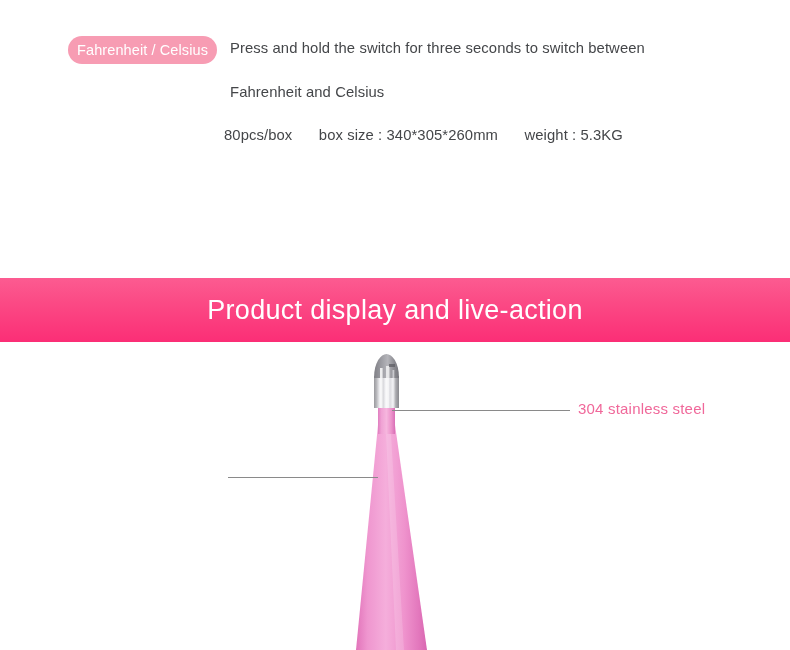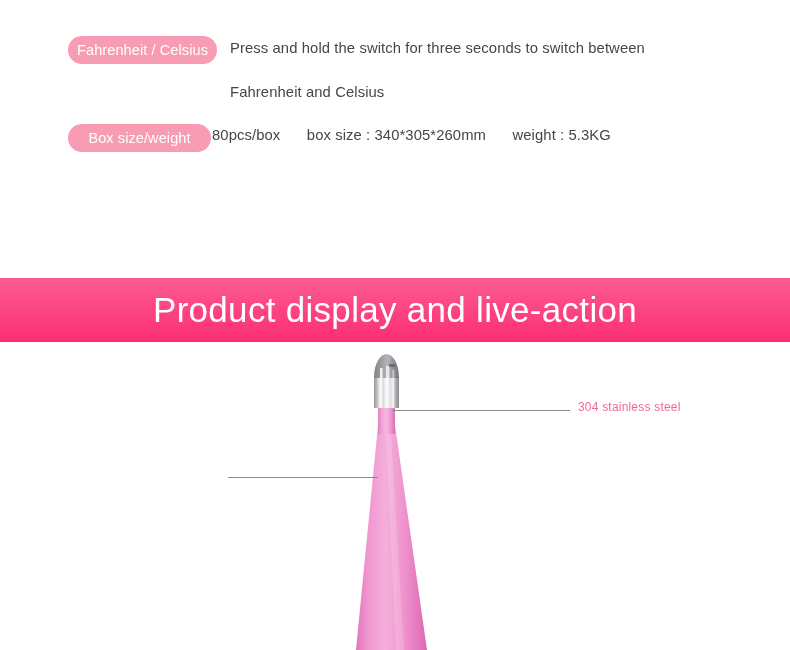--- a/index.html
+++ b/index.html
@@ -36,35 +36,35 @@
 
   .spec-text{
     position:absolute;
     color:#444649;
     font-size:14.8px;
     white-space:nowrap;
     letter-spacing:.1px;
   }
   .spec-text.t1{ left:230px; top:4px; }
   .spec-text.t2{ left:230px; top:48px; }
-  .spec-text.t3{ left:212px; top:3px; }
+  .spec-text.t3{ left:224px; top:3px; }
 
   .spec-text .seg{ display:inline-block; }
   .spec-text .gap1{ width:18px; display:inline-block; }
   .spec-text .gap2{ width:18px; display:inline-block; }
 
   
   .banner{
     position:absolute; left:0; top:278px; width:790px; height:64px;
     background:linear-gradient(180deg,#fc5b91 0%,#fb4a85 38%,#fb2e76 100%);
     display:flex; align-items:center; justify-content:center;
   }
   .banner-title{
     color:#ffffff;
-    font-size:35px;
+    font-size:27px;
     font-weight:400;
     letter-spacing:.3px;
     white-space:nowrap;
   }
 
   
   .display-area{
     position:absolute; left:0; top:342px; width:790px; height:308px;
     background:#ffffff;
     overflow:hidden;
@@ -80,40 +80,39 @@
     position:absolute;
     height:1px;
     background:#8a8a8a;
   }
   .leader.right{ left:392px; top:68px; width:178px; }
   .leader.left{ left:228px; top:135px; width:150px; }
 
   .annot{
     position:absolute;
     color:#f0689a;
-    font-size:12px;
+    font-size:15px;
     white-space:nowrap;
     letter-spacing:.2px;
   }
   .annot.right{ left:578px; top:58px; }
   .annot.left{ left:98px; top:125px; }
 </style>
 </head>
 <body>
 
 <section class="spec-section">
 
   <div class="spec-row r1">
     <span class="badge b1">Fahrenheit / Celsius</span>
     <span class="spec-text t2">Fahrenheit and Celsius</span>
     <span class="spec-text t1">Press and hold the switch for three seconds to switch between</span>
   </div>
 
   <div class="spec-row r2">
-    <span class="badge b2">Box size/weight</span>
     <span class="spec-text t3">
       <span class="seg">80pcs/box</span>
       <span class="gap1"></span>
       <span class="seg">box size : 340*305*260mm</span>
       <span class="gap2"></span>
       <span class="seg">weight : 5.3KG</span>
     </span>
   </div>
 
 </section>

